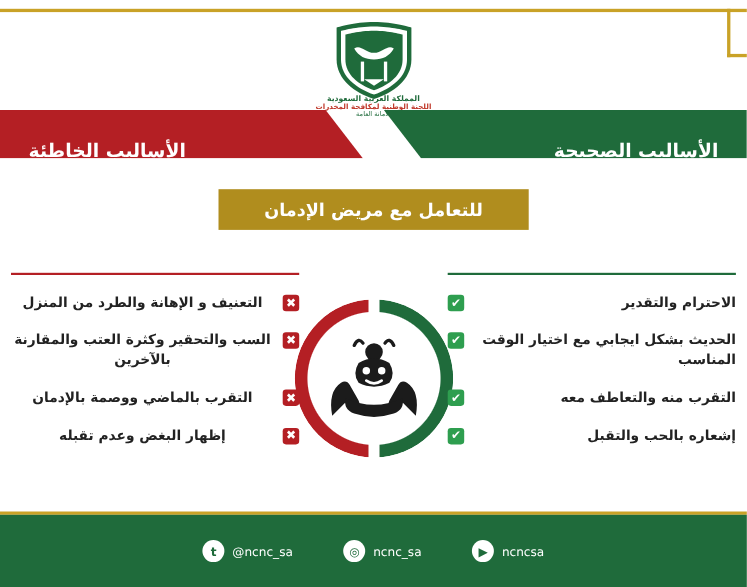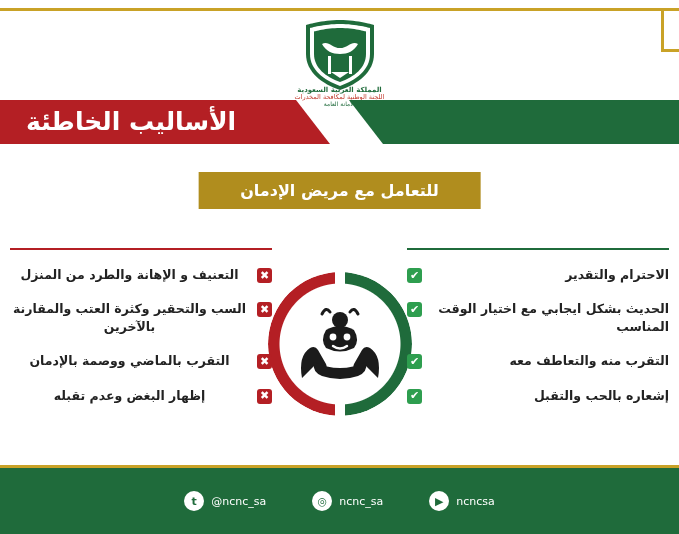--- a/index.html
+++ b/index.html
@@ -32,40 +32,40 @@
     display:flex;align-items:center;justify-content:center;
     flex-direction:column;
   }
   .shield{
     width:84px;height:74px;position:relative;
   }
   .logo-text{
     text-align:center;line-height:1.15;margin-top:-6px;
   }
   .logo-text .l1{font-size:7px;color:#1f6b3b;font-weight:bold;}
-  .logo-text .l2{font-size:6.5px;color:#c0392b;font-weight:normal;text-align:right;}
+  .logo-text .l2{font-size:6.5px;color:#c0392b;font-weight:bold;text-align:right;}
   .logo-text .l3{font-size:6px;color:#1f6b3b;}
 
   
   .banner{
     position:absolute;top:100px;left:0;width:679px;height:44px;
   }
   .banner .right-half{
     position:absolute;top:0;right:0;width:330px;height:44px;
     background:#1f6b3b;
     clip-path:polygon(0 0,100% 0,100% 100%,34px 100%);
   }
   .banner .left-half{
     position:absolute;top:0;left:0;width:330px;height:44px;
     background:#b41f24;
     clip-path:polygon(0 0,calc(100% - 34px) 0,100% 100%,0 100%);
   }
   .banner .txt{
-    position:absolute;top:0;height:44px;line-height:44px;
-    color:#ffffff;font-size:25px;font-weight:bold;
+    position:absolute;top:16px;height:44px;line-height:44px;
+    color:#ffffff;font-size:17px;font-weight:bold;
   }
   .banner .txt.right{right:26px;}
   .banner .txt.left{left:26px;}
 
   
   .title-box{
     position:absolute;top:172px;left:50%;transform:translateX(-50%);
     background:#b08d1e;
     padding:9px 42px;
     color:#ffffff;font-size:16px;font-weight:bold;
@@ -167,20 +167,21 @@
     <div class="logo-text">
       <div class="l1">المملكة العربية السعودية</div>
       <div class="l2">اللجنة الوطنية لمكافحة المخدرات</div>
       <div class="l3">الأمانة العامة</div>
     </div>
   </div>
 
   <div class="banner">
     <div class="right-half"></div>
     <div class="left-half"></div>
+    <div class="txt right">الأساليب الصحيحة</div>
     <div class="txt left">الأساليب الخاطئة</div>
   </div>
 
   <div class="title-box">للتعامل مع مريض الإدمان</div>
 
   <div class="circle-wrap">
     <div class="ring"></div>
     <div class="ring-gap"></div>
     <div class="ring-gap bottom"></div>
     <div class="hands">

